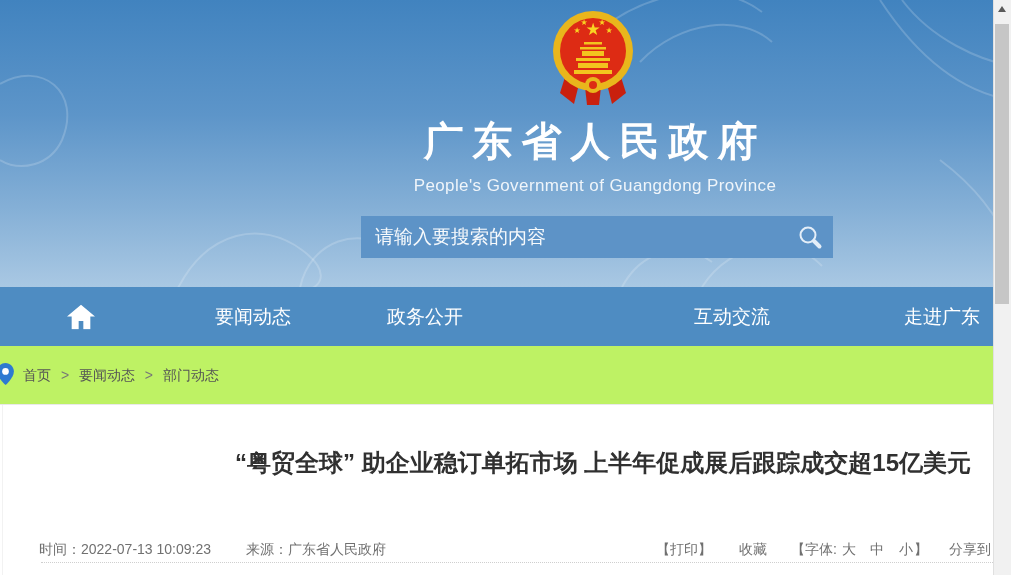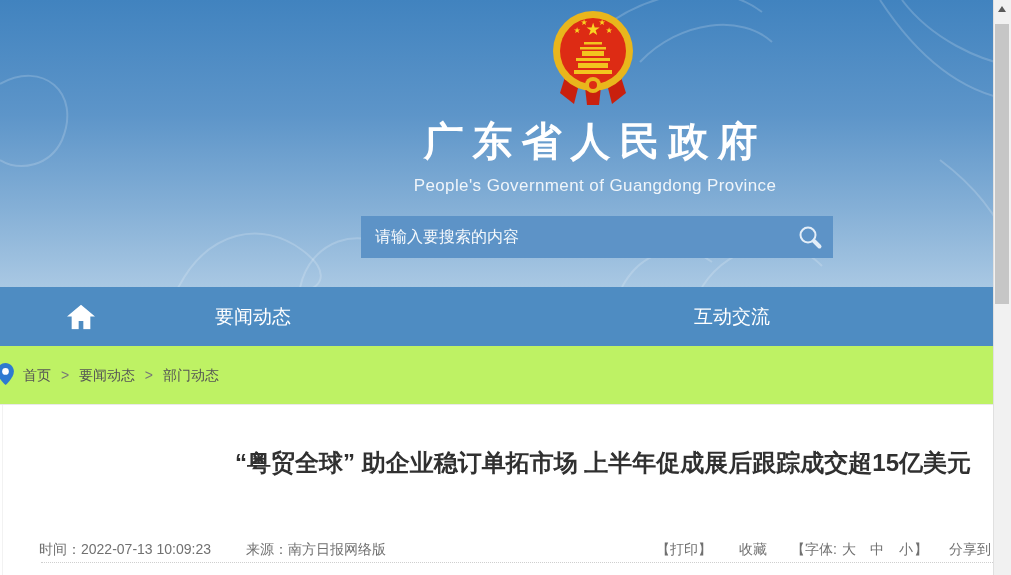--- a/index.html
+++ b/index.html
@@ -21,21 +21,21 @@
   .site-subtitle{
     position:absolute;left:0;top:176px;width:1190px;text-align:center;
     color:rgba(255,255,255,0.88);font-size:17px;letter-spacing:0.4px;white-space:nowrap;
   }
   .search-box{
     position:absolute;left:361px;top:216px;width:472px;height:42px;
     background:#5d93c7;display:flex;align-items:center;
   }
   .search-input{
     flex:1;height:100%;background:transparent;border:none;outline:none;
-    color:#ffffff;font-size:16px;padding:16px 14px;font-family:inherit;
+    color:#ffffff;font-size:19px;padding:16px 14px;font-family:inherit;
   }
   .search-input::placeholder{color:rgba(255,255,255,0.95);opacity:1;}
   .search-btn{
     width:46px;height:100%;display:flex;align-items:center;justify-content:center;
     background:transparent;border:none;cursor:pointer;padding:0;
   }
   
   .nav{
     position:absolute;left:0;top:287px;width:1190px;height:59px;background:#4e8cc2;
   }
@@ -154,42 +154,44 @@
     </div>
   </div>
 
   <div class="nav">
     <div class="nav-home">
       <svg width="28" height="25" viewBox="0 0 24 21" fill="#ffffff">
         <path d="M12 0 L24 10 H20 V21 H14 V14 H10 V21 H4 V10 H0 Z"></path>
       </svg>
     </div>
     <div class="nav-item" style="left:253px">要闻动态</div>
+    <div class="nav-item" style="left:425px">政务公开</div>
     <div class="nav-item" style="left:732px">互动交流</div>
+    <div class="nav-item" style="left:942px">走进广东</div>
   </div>
 
   <div class="breadcrumb-bar">
     <svg class="pin" width="17" height="22" viewBox="0 0 16 21">
       <path d="M8 0 C3.6 0 0 3.6 0 8 C0 14 8 21 8 21 C8 21 16 14 16 8 C16 3.6 12.4 0 8 0 Z" fill="#2e7ad1"></path>
       <circle cx="8" cy="8" r="3.2" fill="#ffffff"></circle>
     </svg>
     <div class="breadcrumb">
       <span class="bc-link">首页</span>
       <span class="bc-sep">&gt;</span>
       <span class="bc-link">要闻动态</span>
       <span class="bc-sep">&gt;</span>
       <span class="bc-link">部门动态</span>
     </div>
   </div>
 
   <div class="article">
     <div class="article-title">“粤贸全球” 助企业稳订单拓市场 上半年促成展后跟踪成交超15亿美元</div>
     <div class="meta">
       <span class="m-time">时间：2022-07-13 10:09:23</span>
-      <span class="m-source">来源：南方日报网络版</span>
+      <span class="m-source">来源：广东省人民政府</span>
       <span class="m-print">【打印】</span>
       <span class="m-fav">收藏</span>
       <span class="m-fontlabel">【字体:</span>
       <span class="m-large">大</span>
       <span class="m-medium">中</span>
       <span class="m-small">小</span>
       <span class="m-fontend">】</span>
       <span class="m-share">分享到：</span>
     </div>
     <div class="dotline"></div>

